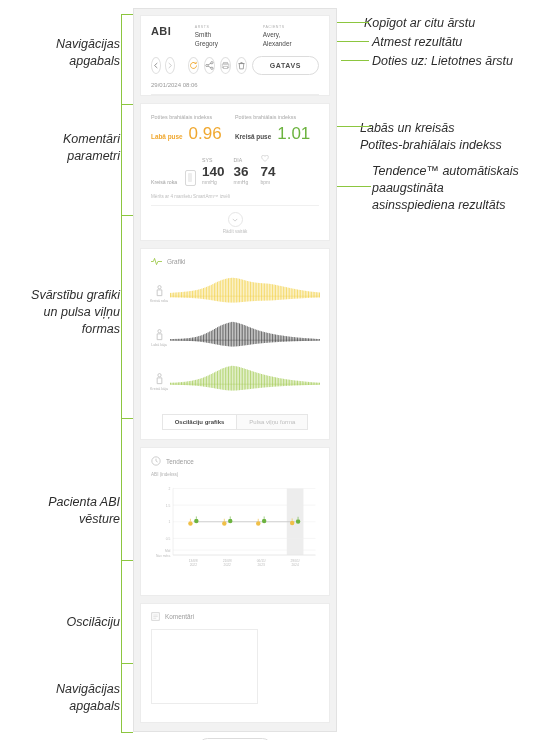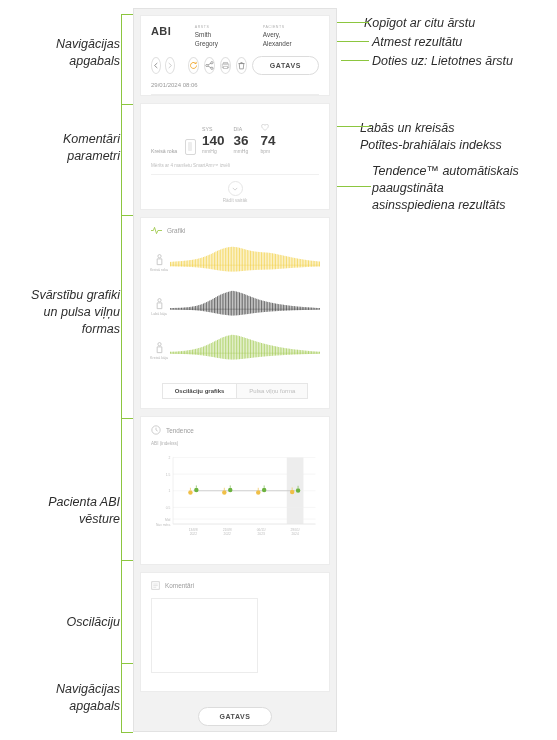--- a/index.html
+++ b/index.html
@@ -221,20 +221,36 @@
         </div>
         <div class="spacer"></div>
         <button class="done-btn">GATAVS</button>
       </div>
       <div class="date-line">29/01/2024 08:06</div>
     </div>
   </div>
 
   <div class="card">
     <div class="meas">
+      <div class="mrow">
+        <div class="mcol">
+          <div class="m-cap">Potītes brahiālais indekss</div>
+          <div class="m-line">
+            <span class="m-side r">Labā puse</span>
+            <span class="m-val r">0.96</span>
+          </div>
+        </div>
+        <div class="mcol">
+          <div class="m-cap">Potītes brahiālais indekss</div>
+          <div class="m-line">
+            <span class="m-side l">Kreisā puse</span>
+            <span class="m-val l">1.01</span>
+          </div>
+        </div>
+      </div>
 
       <div class="bprow">
         <div class="bp-arm-lbl">Kreisā roka</div>
         <div class="cuff"></div>
         <div class="bpcell">
           <div class="bp-h">SYS</div>
           <div class="bp-n">140</div>
           <div class="bp-u">mmHg</div>
         </div>
         <div class="bpcell">

